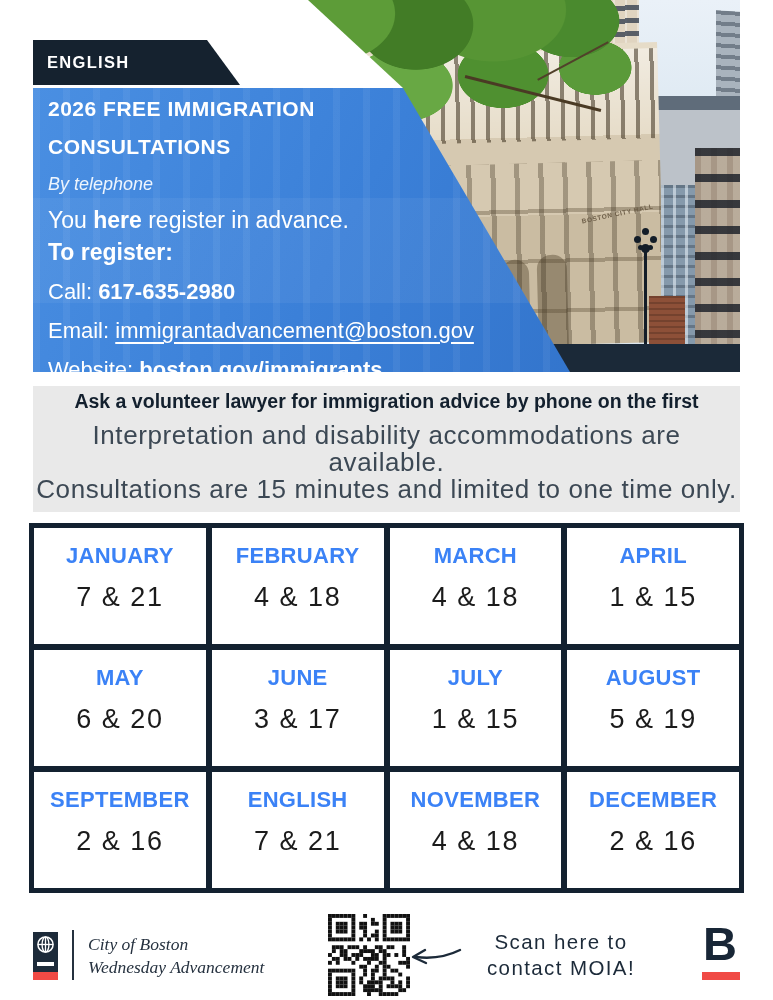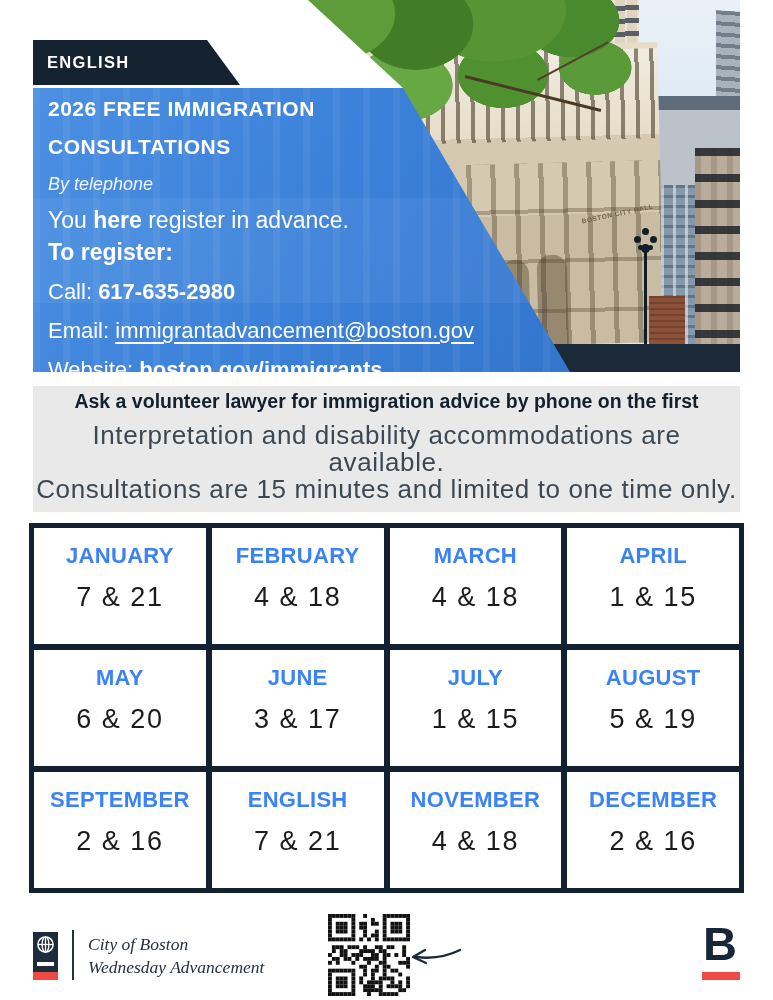--- a/index.html
+++ b/index.html
@@ -441,15 +441,19 @@
       <rect x="50.76" y="78.10" width="3.90" height="3.90" fill="#111"></rect>
       <rect x="54.67" y="78.10" width="3.90" height="3.90" fill="#111"></rect>
       <rect x="58.57" y="78.10" width="3.90" height="3.90" fill="#111"></rect>
       <rect x="62.48" y="78.10" width="3.90" height="3.90" fill="#111"></rect>
       <rect x="66.38" y="78.10" width="3.90" height="3.90" fill="#111"></rect>
     </svg>
   <svg class="arrow" width="56" height="28" viewBox="0 0 56 28">
     <path d="M52 9 C 38 16, 24 18, 8 16" fill="none" stroke="#1c2a39" stroke-width="2.4" stroke-linecap="round"></path>
     <path d="M17 9 L 5 16 L 18 22" fill="none" stroke="#1c2a39" stroke-width="2.4" stroke-linecap="round" stroke-linejoin="round"></path>
   </svg>
+  <div class="scan">
+    <div>Scan here to</div>
+    <div>contact MOIA!</div>
+  </div>
   <div class="b-logo">B</div>
   <div class="b-redbar"></div>
 </div>
 
 </body></html>

